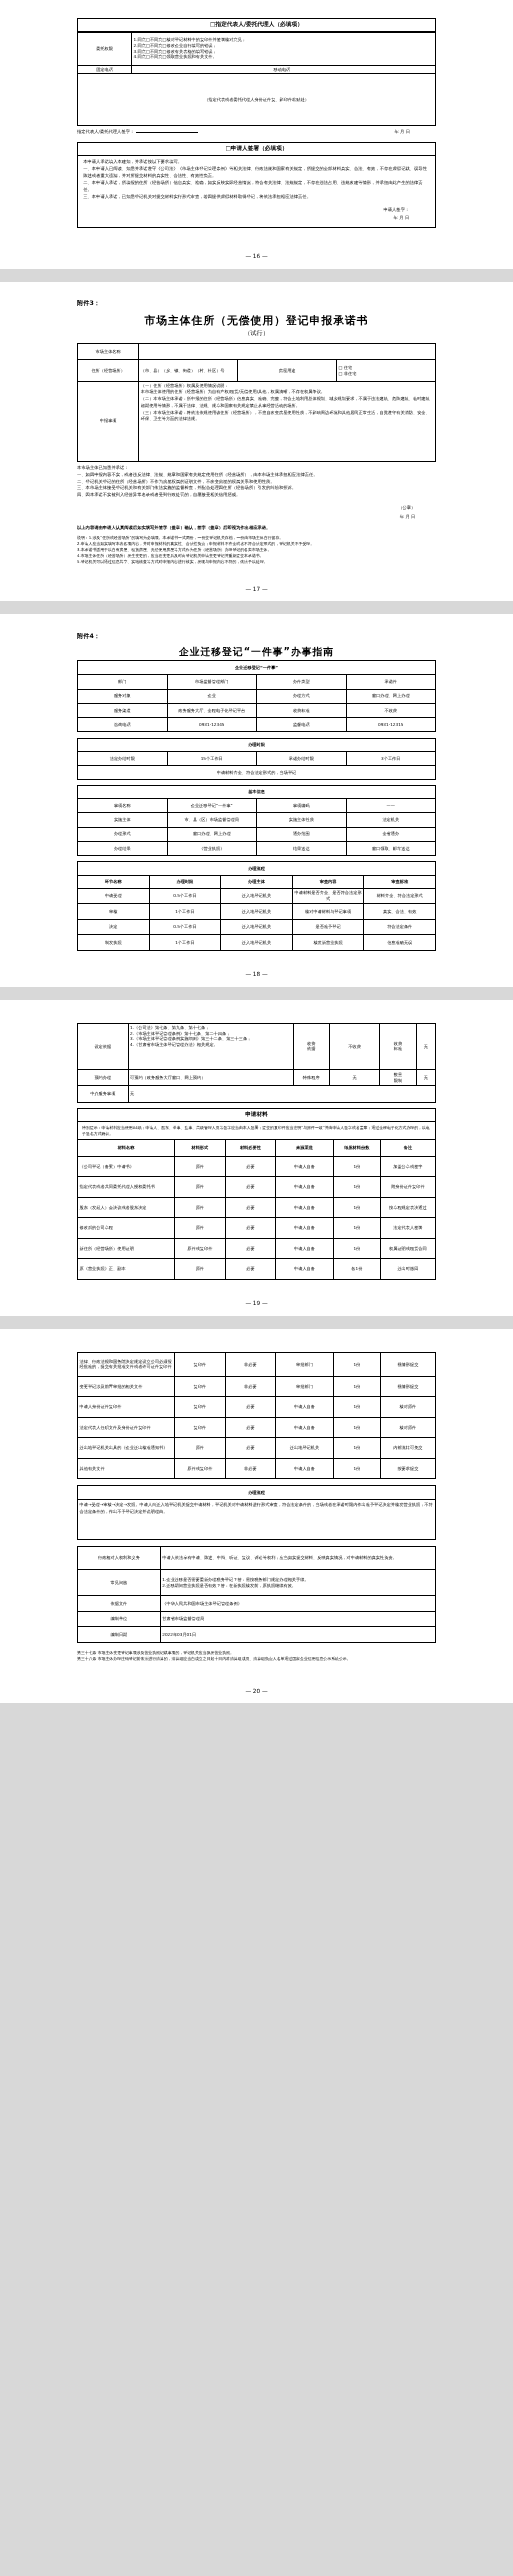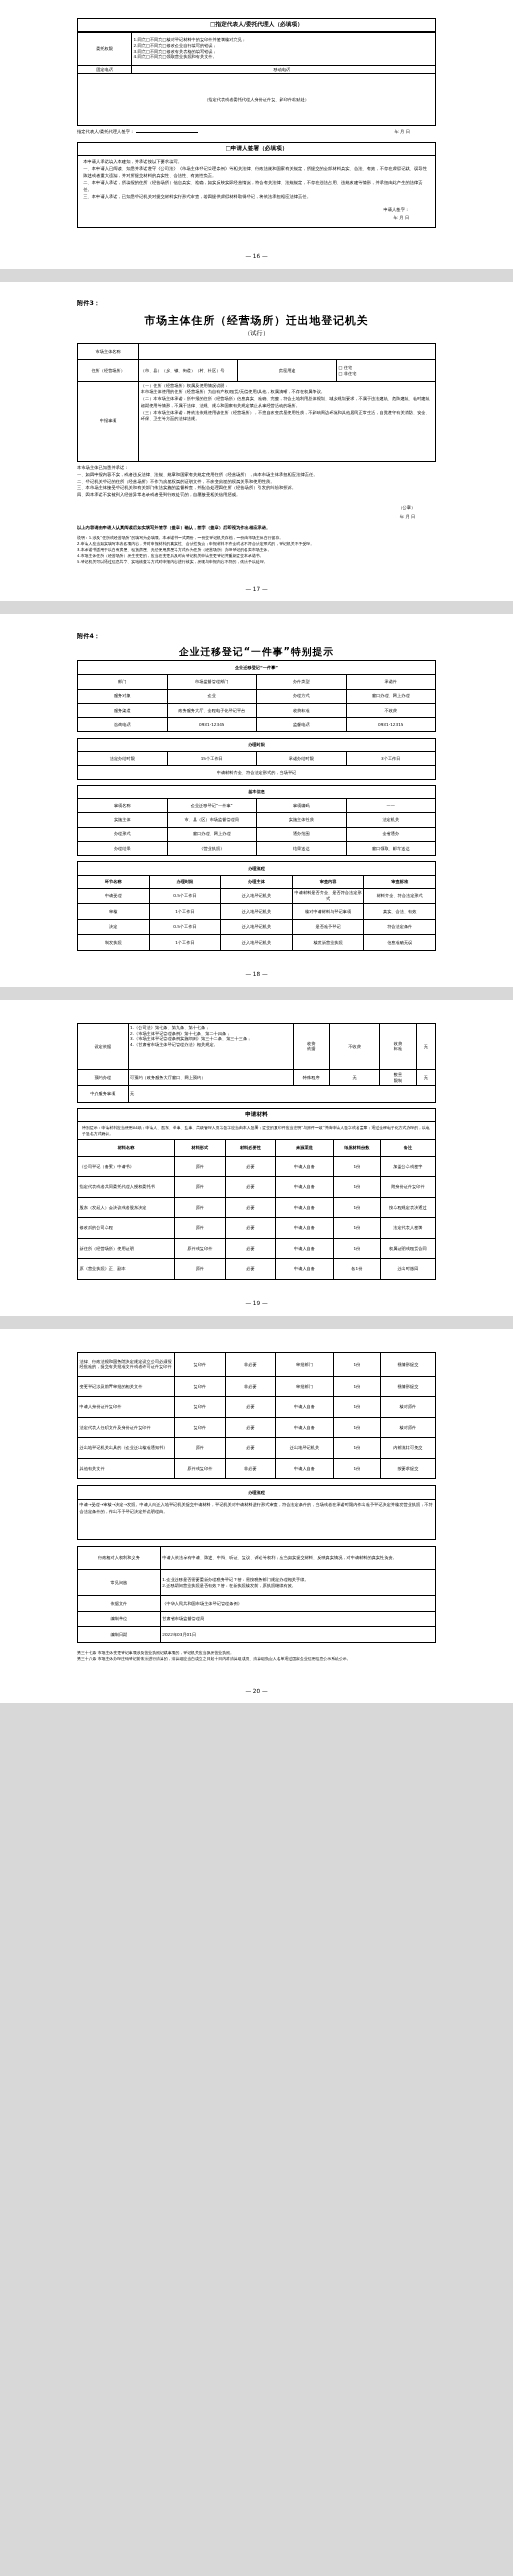--- a/index.html
+++ b/index.html
@@ -79,21 +79,21 @@
       <div style="height:20.6px;"></div>
     </div>
     <div class="pnum">— 16 —</div>
   </div>
 
   <div class="gap"></div>
 
   <div class="page">
     <div class="inner">
       <div class="attach">附件3：</div>
-      <div class="title">市场主体住所（经营场所）迁出地登记机关</div>
+      <div class="title">市场主体住所（无偿使用）登记申报承诺书</div>
       <div class="subtitle">（试行）</div>
 
       <table>
         <tbody>
             <tr>
           <td class="c" style="width:16%;height:13.4px;">市场主体名称</td>
           <td class="l" colspan="3"></td>
         </tr>
         <tr>
           <td class="c" style="height:18.5px;">住所（经营场所）</td>
@@ -134,21 +134,21 @@
       <div style="height:15.5px;"></div>
     </div>
     <div class="pnum">— 17 —</div>
   </div>
 
   <div class="gap"></div>
 
   <div class="page">
     <div class="inner">
       <div class="attach">附件4：</div>
-      <div class="title" style="font-size:9.8px;">企业迁移登记“一件事”特别提示</div>
+      <div class="title" style="font-size:9.8px;">企业迁移登记“一件事”办事指南</div>
 
       <table>
         <tbody>
             <tr>
           <td colspan="4" class="c b" style="height:11.3px;">企业迁移登记“一件事”</td>
         </tr>
         <tr>
           <td class="c" style="width:18%;height:11.3px;">部门</td>
           <td class="c" style="width:34%;">市场监督管理部门</td>
           <td class="c" style="width:18%;">办件类型</td>

